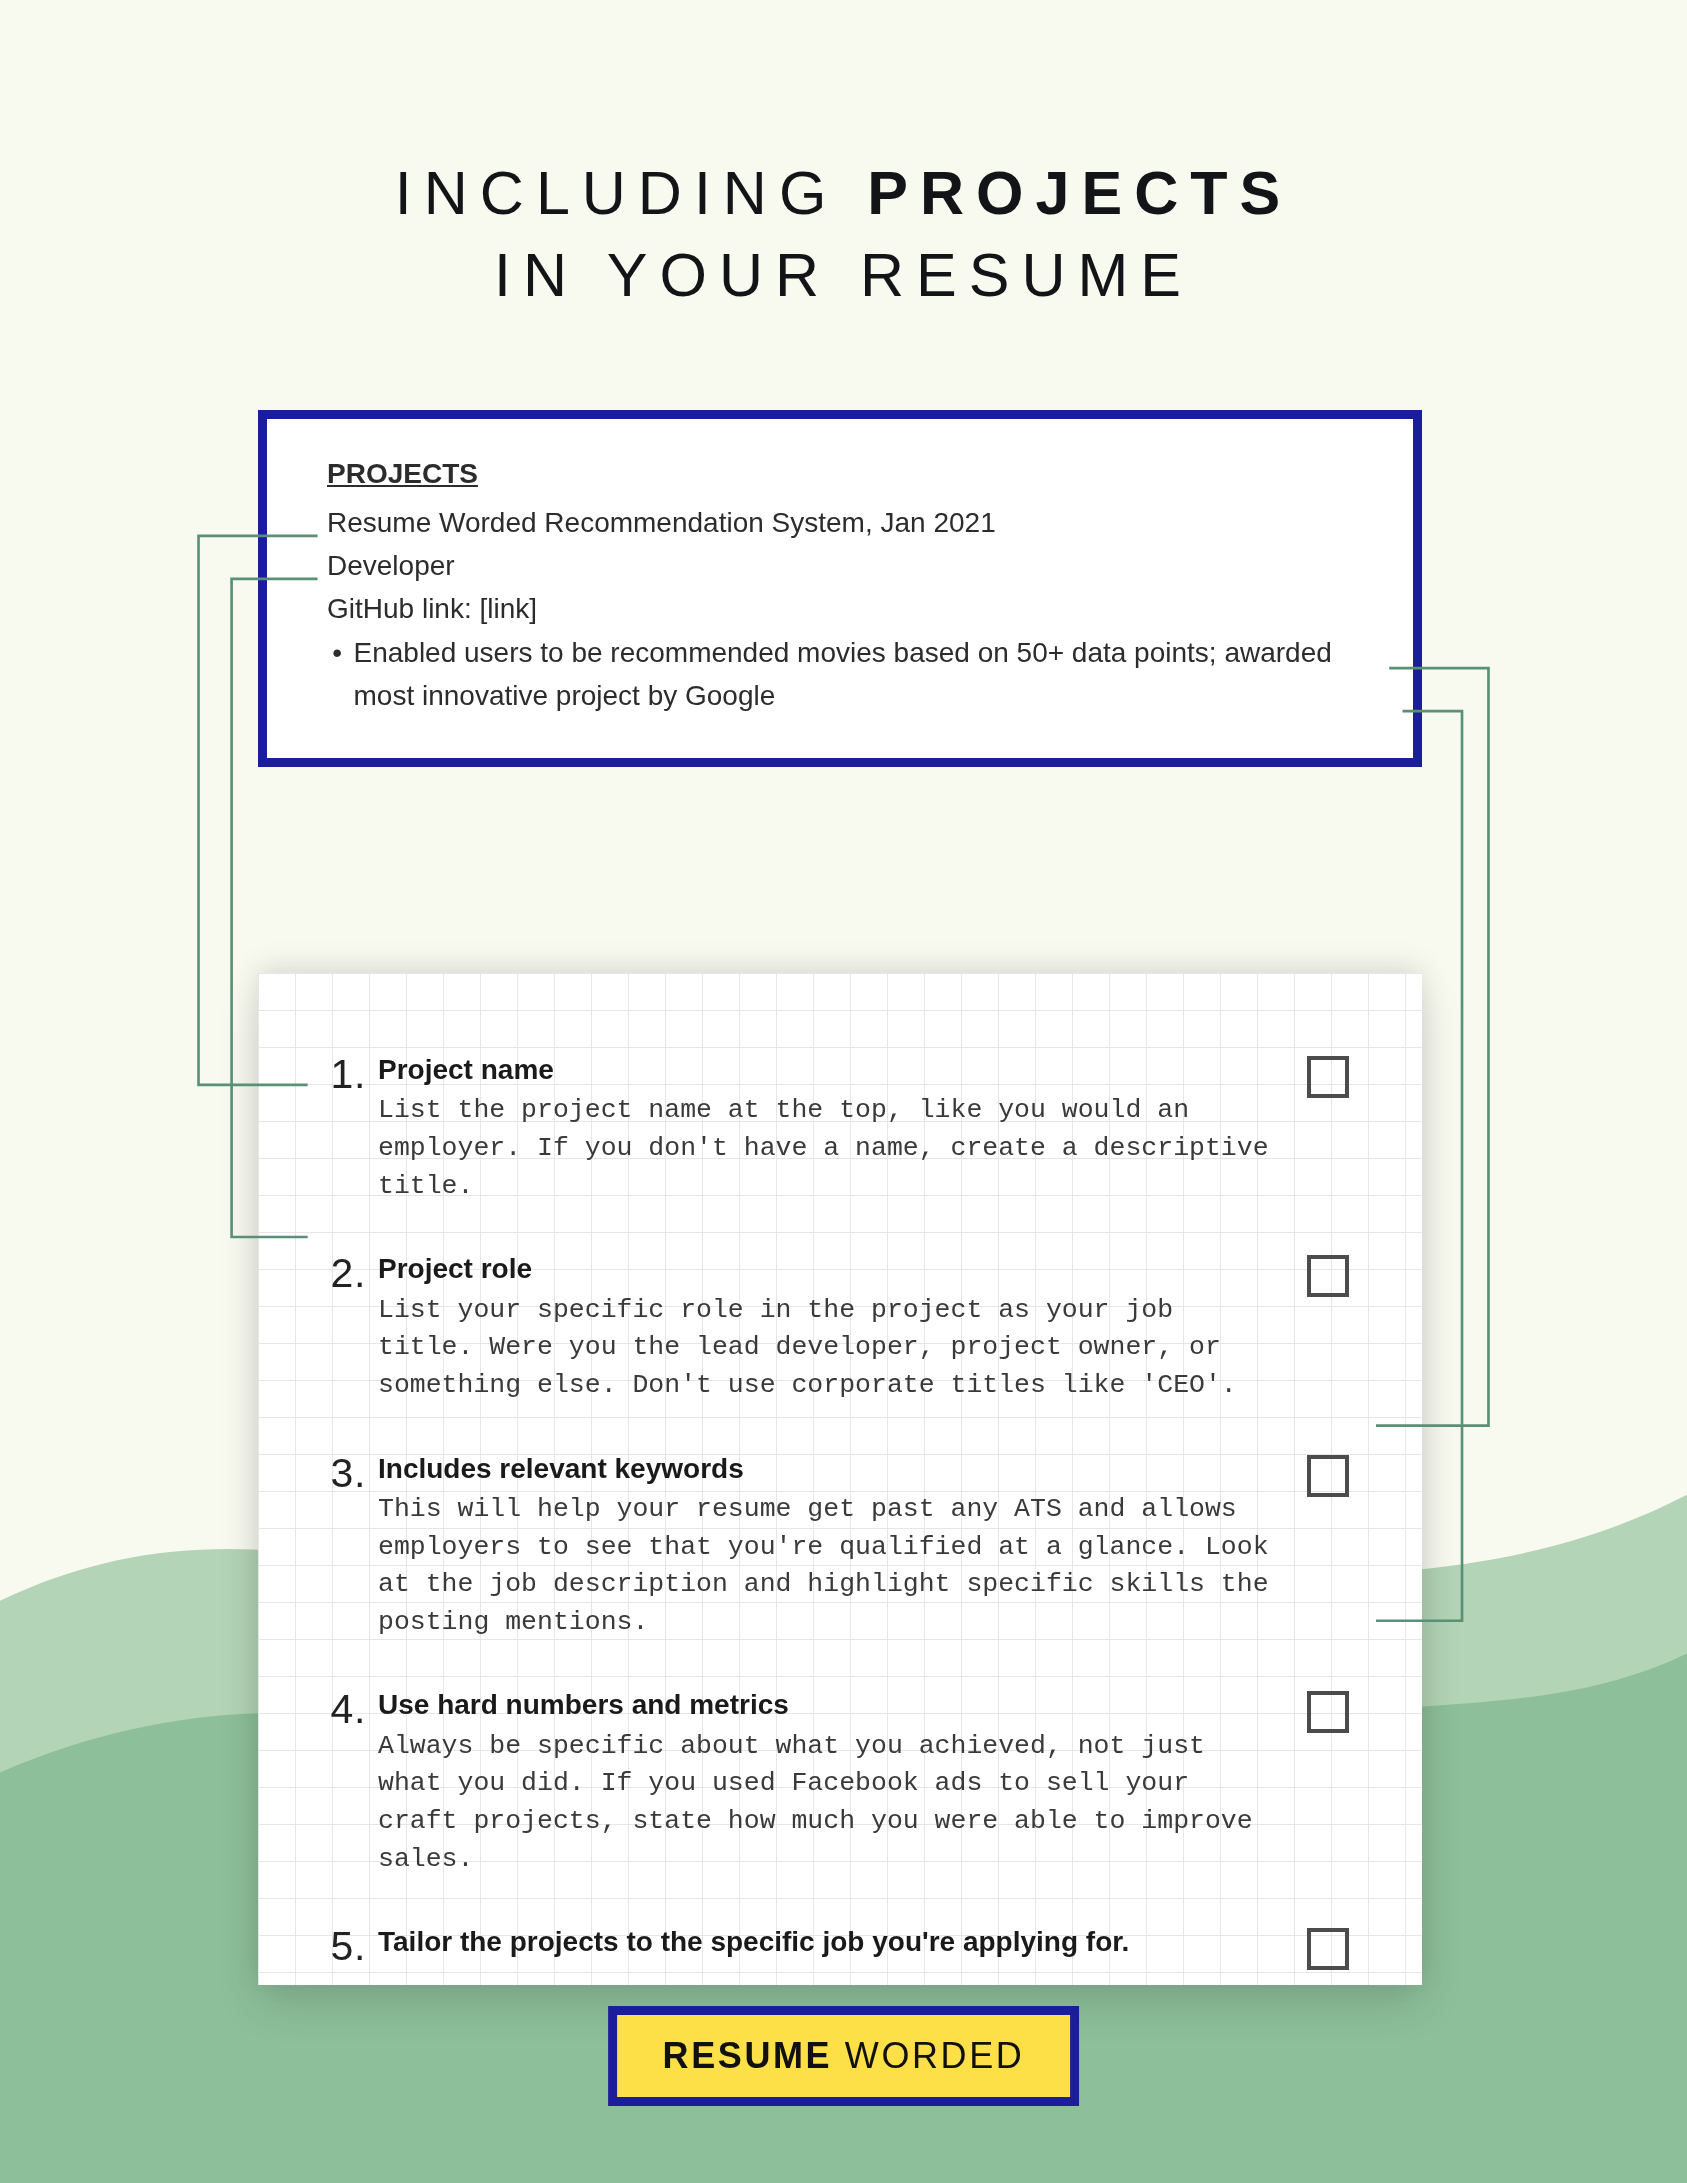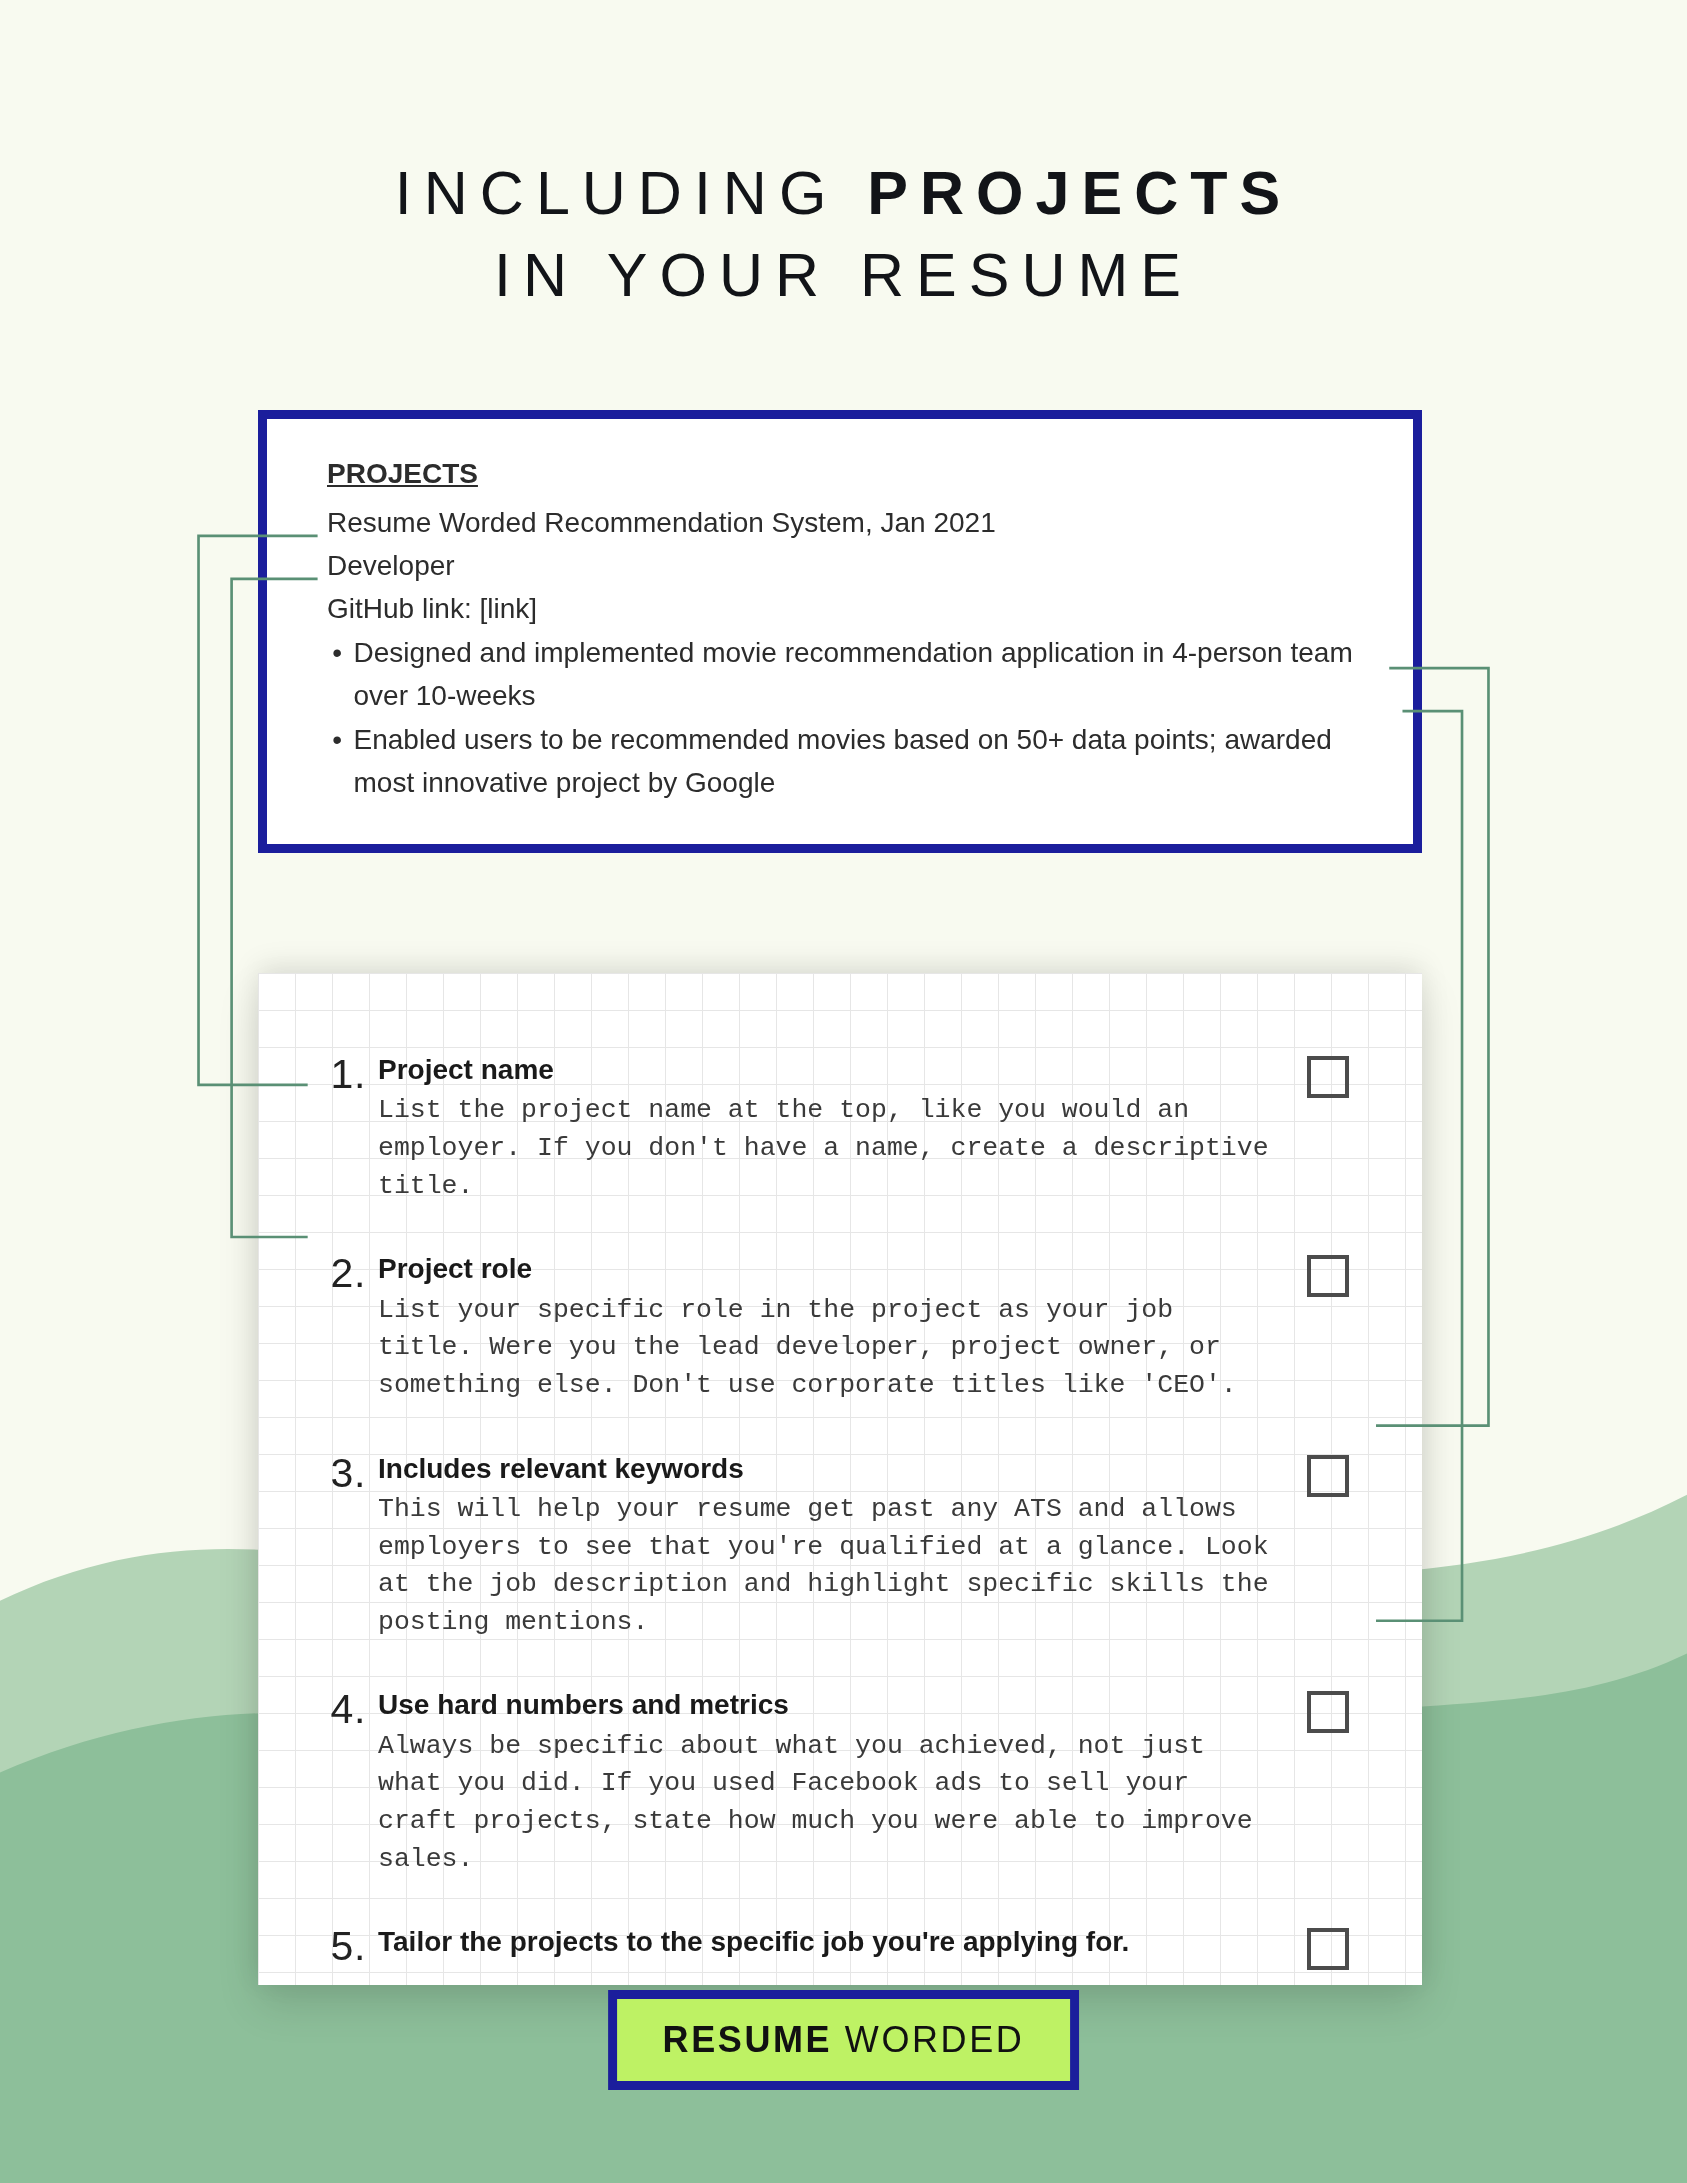--- a/index.html
+++ b/index.html
@@ -118,25 +118,25 @@
     flex: 0 0 42px;
     width: 42px;
     height: 42px;
     border: 4px solid #4c4c4c;
     margin-top: 4px;
   }
 
   
   .footer-badge {
     position: absolute;
-    bottom: 93px;
+    bottom: 77px;
     left: 50%;
     transform: translateX(-50%);
     border: 9.3px solid #1b1e9c;
-    background: #bef264;
+    background: #fde047;
     padding: 20px 46px;
     z-index: 5;
     white-space: nowrap;
   }
   .footer-badge .w1 {
     font-weight: 800;
     font-size: 36px;
     letter-spacing: 2.6px;
     color: #111;
   }
@@ -177,21 +177,20 @@
   </div>
   <div class="title-line">IN YOUR RESUME</div>
 </div>
 
 <div class="projects-box">
   <div class="section-label">PROJECTS</div>
   <div>Resume Worded Recommendation System, Jan 2021</div>
   <div>Developer</div>
   <div>GitHub link: [link]</div>
   <ul>
-    <li>Designed and implemented movie recommendation application in 4-person team over 10-weeks</li>
     <li>Enabled users to be recommended movies based on 50+ data points; awarded most innovative project by Google</li>
   </ul>
 </div>
 
 <div class="checklist-card">
 
   <div class="check-row">
     <div class="num">1.</div>
     <div class="check-text">
       <div class="t">Project name</div>

